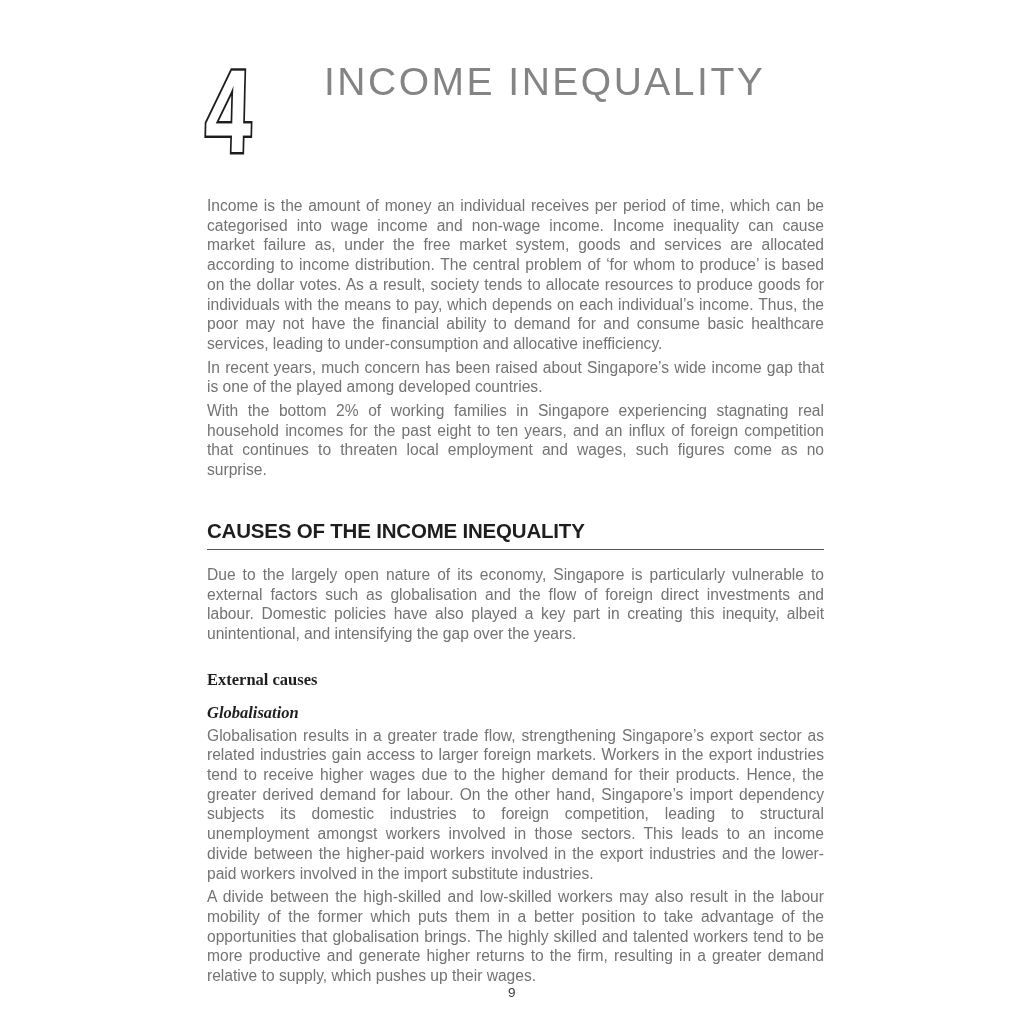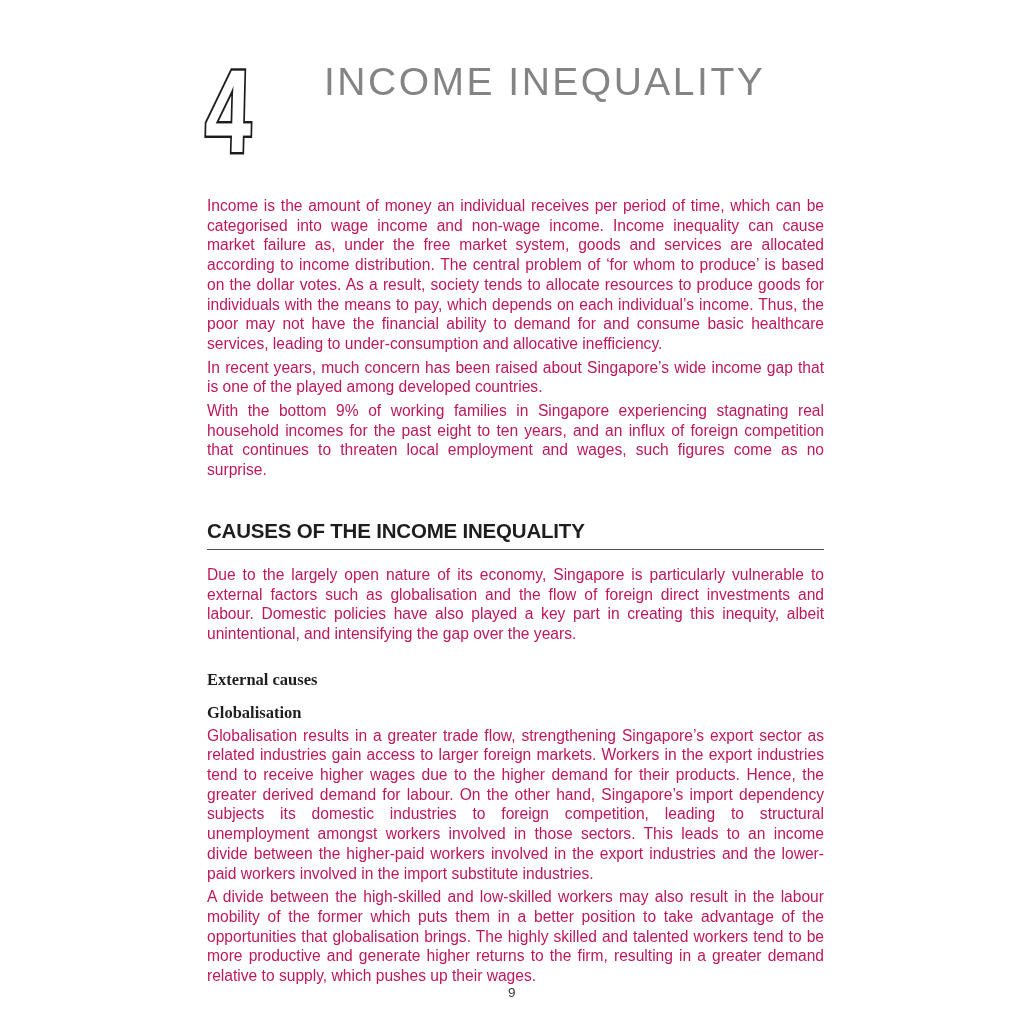--- a/index.html
+++ b/index.html
@@ -55,21 +55,21 @@
     letter-spacing: 2.5px;
     color: #848484;
     white-space: nowrap;
     margin-left: 12px;
   }
   
   .body-para {
     font-size: 15.6px;
     line-height: 19.7px;
     text-align: justify;
-    color: #be185d;
+    color: #737373;
     margin-bottom: 4px;
   }
   .intro { margin-top: 0px; }
   
   .section-heading {
     margin-top: 39px;
     font-family: "Liberation Sans", sans-serif;
     font-weight: 700;
     font-size: 20.5px;
     letter-spacing: -0.2px;
@@ -82,20 +82,21 @@
     margin-top: 26px;
     font-family: Liberation Serif, serif;
     font-weight: 600;
     font-size: 16.5px;
     color: #1f1f1f;
     margin-bottom: 13px;
   }
   .sub-sub-heading {
     font-family: "Liberation Serif", serif;
     font-weight: 700;
+    font-style: italic;
     font-size: 16.5px;
     color: #1f1f1f;
     margin-bottom: 3px;
   }
   .page-number {
     position: absolute;
     left: 0;
     right: 0;
     bottom: 24px;
     text-align: center;
@@ -111,21 +112,21 @@
   <div class="content">
 
     <div class="chapter-head">
       <span class="chapter-num">4</span>
       <h1 class="chapter-title">INCOME INEQUALITY</h1>
     </div>
 
     <div class="intro">
       <p class="body-para">Income is the amount of money an individual receives per period of time, which can be categorised into wage income and non-wage income. Income inequality can cause market failure as, under the free market system, goods and services are allocated according to income distribution. The central problem of ‘for whom to produce’ is based on the dollar votes. As a result, society tends to allocate resources to produce goods for individuals with the means to pay, which depends on each individual’s income. Thus, the poor may not have the financial ability to demand for and consume basic healthcare services, leading to under-consumption and allocative inefficiency.</p>
       <p class="body-para">In recent years, much concern has been raised about Singapore’s wide income gap that is one of the played among developed countries.</p>
-      <p class="body-para">With the bottom 9% of working families in Singapore experiencing stagnating real household incomes for the past eight to ten years, and an influx of foreign competition that continues to threaten local employment and wages, such figures come as no surprise.</p>
+      <p class="body-para">With the bottom 2% of working families in Singapore experiencing stagnating real household incomes for the past eight to ten years, and an influx of foreign competition that continues to threaten local employment and wages, such figures come as no surprise.</p>
     </div>
 
     <h2 class="section-heading">CAUSES OF THE INCOME INEQUALITY</h2>
 
     <p class="body-para">Due to the largely open nature of its economy, Singapore is particularly vulnerable to external factors such as globalisation and the flow of foreign direct investments and labour. Domestic policies have also played a key part in creating this inequity, albeit unintentional, and intensifying the gap over the years.</p>
 
     <h3 class="sub-heading">External causes</h3>
 
     <h4 class="sub-sub-heading">Globalisation</h4>
 

